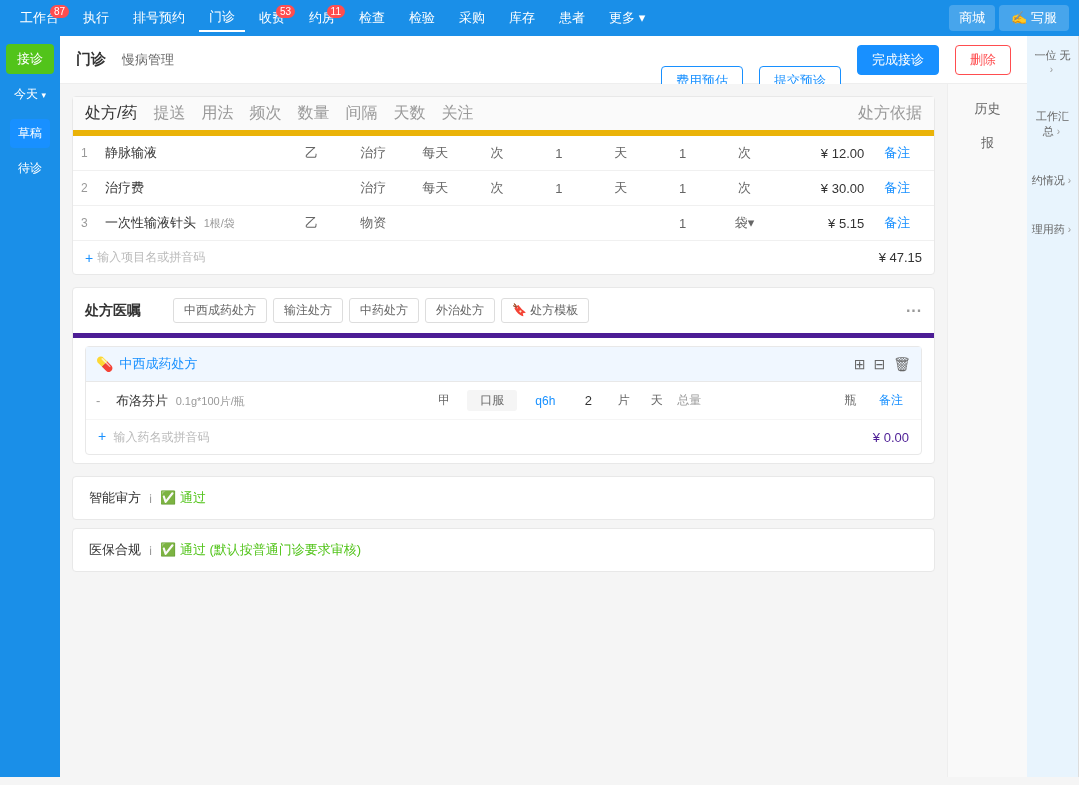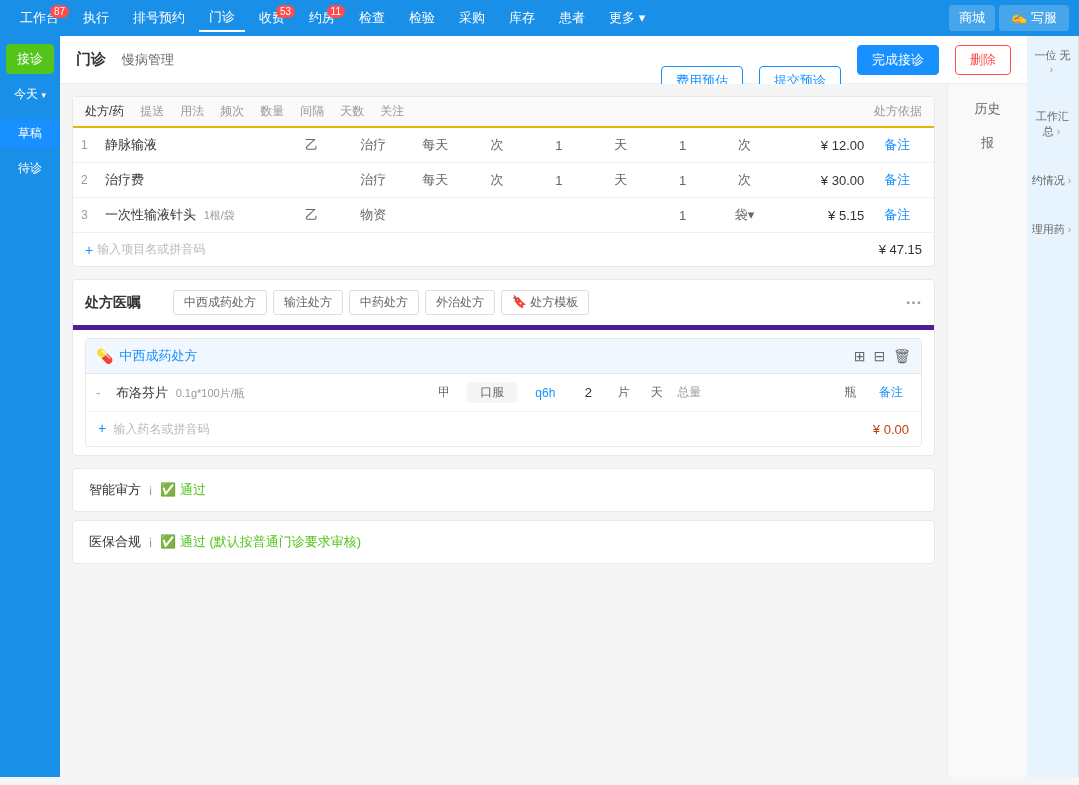--- a/index.html
+++ b/index.html
@@ -78,21 +78,21 @@
       width: 48px;
     }
     .sidebar-btn-blue {
       background: #1890ff;
       color: white;
       border-radius: 4px;
       padding: 6px 8px;
       cursor: pointer;
       font-size: 12px;
       text-align: center;
-      width: 60px;
+      width: 40px;
       margin-top: 4px;
     }
     .sidebar-item-text {
       color: white;
       font-size: 12px;
       text-align: center;
       padding: 8px 4px;
       cursor: pointer;
       width: 48px;
     }
@@ -323,47 +323,47 @@
 
     .add-drug-row {
       padding: 8px 12px;
       color: #999;
       font-size: 12px;
       cursor: pointer;
       display: flex;
       justify-content: space-between;
       align-items: center;
     }
-    .add-drug-price { color: #c2410c; font-size: 13px; }
+    .add-drug-price { color: #4c1d95; font-size: 13px; }
 
     
     .status-section {
       background: white;
       border-radius: 4px;
       margin-bottom: 8px;
       border: 1px solid #e8e8e8;
       padding: 12px 16px;
       display: flex;
       align-items: center;
       gap: 8px;
     }
     .status-label { color: #333; font-size: 13px; }
     .status-info-icon { color: #999; font-size: 12px; cursor: pointer; }
     .status-pass { color: #52c41a; font-size: 13px; display: flex; align-items: center; gap: 4px; }
 
     
     .partial-table-top {
       padding: 6px 12px;
-      font-size: 12px;
+      font-size: 16px;
       color: #333;
       background: #fafafa;
       display: flex;
       align-items: center;
       gap: 16px;
-      border-bottom: 2px solid #eab308;
+      border-bottom: 6px solid #eab308;
     }
   </style>
 </head>
 <body>
 
 <div class="top-nav">
   <div class="nav-item">
     <span>工作台</span>
     <span class="nav-badge">87</span>
   </div>

